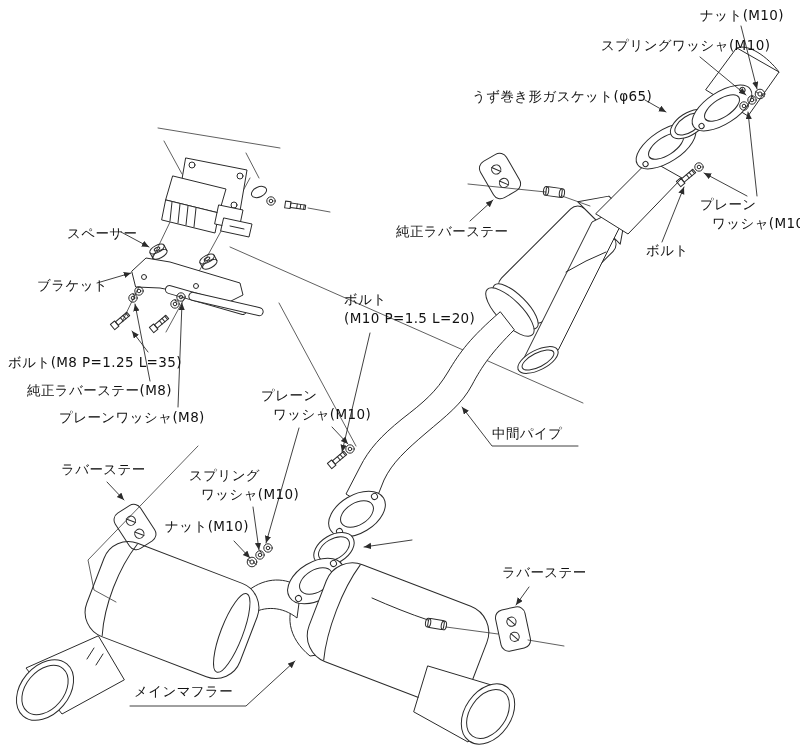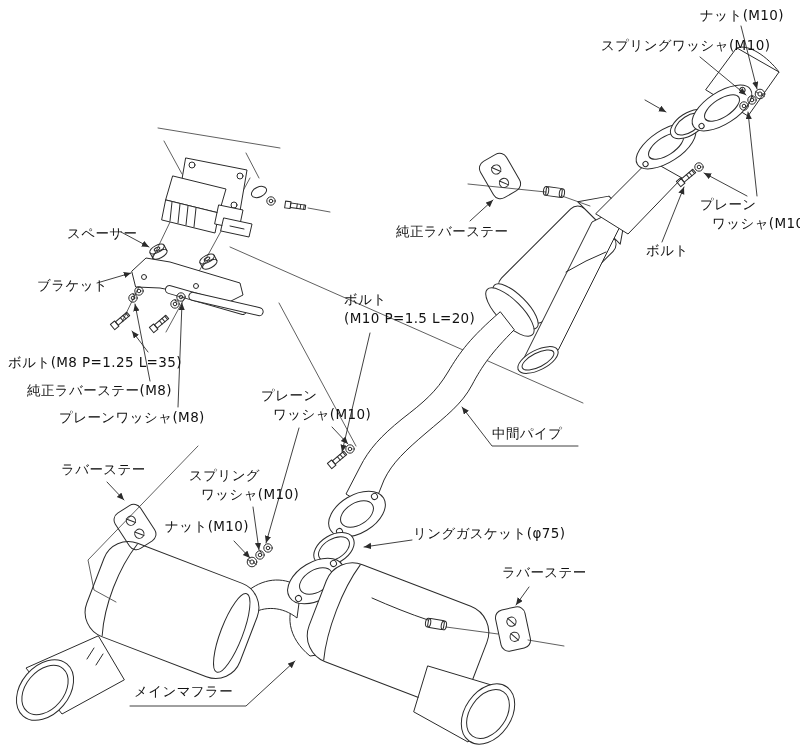--- a/index.html
+++ b/index.html
@@ -234,20 +234,21 @@
     <path class="ld" marker-end="url(#ah)" d="M578,446 L492,446 L462,407"></path>
     <path class="ld" marker-end="url(#ah)" d="M107,482 L124,500"></path>
     <path class="ld" marker-end="url(#ah)" d="M412,540 L364,547"></path>
     <path class="ld" marker-end="url(#ah)" d="M529,587 L516,605"></path>
     <path class="ld" marker-end="url(#ah)" d="M130,706 L246,706 L295,661"></path>
   </g>
 </svg>
 
 <div class="lbl" style="left:700px;top:6px"><span>ナット(M10)</span></div>
 <div class="lbl" style="left:601px;top:36px"><span>スプリングワッシャ(M10)</span></div>
+<div class="lbl" style="left:472px;top:87px"><span>うず巻き形ガスケット(φ65)</span></div>
 <div class="lbl" style="left:700px;top:195px">
   <span class="ln">プレーン</span>
   <span class="ln ind">ワッシャ(M10)</span>
 </div>
 <div class="lbl" style="left:646px;top:241px">
   <span class="ln">ボルト</span>
 </div>
 <div class="lbl" style="left:396px;top:222px"><span>純正ラバーステー</span></div>
 <div class="lbl" style="left:67px;top:224px"><span>スペーサー</span></div>
 <div class="lbl" style="left:37px;top:276px"><span>ブラケット</span></div>
@@ -262,17 +263,16 @@
   <span class="ln">プレーン</span>
   <span class="ln ind">ワッシャ(M10)</span>
 </div>
 <div class="lbl" style="left:492px;top:424px"><span>中間パイプ</span></div>
 <div class="lbl" style="left:61px;top:460px"><span>ラバーステー</span></div>
 <div class="lbl" style="left:189px;top:466px">
   <span class="ln">スプリング</span>
   <span class="ln ind">ワッシャ(M10)</span>
 </div>
 <div class="lbl" style="left:165px;top:517px"><span>ナット(M10)</span></div>
-<div class="lbl" style="left:413px;top:524px"><span>リングガスケット(φ75)</span></div>
 <div class="lbl" style="left:502px;top:563px"><span>ラバーステー</span></div>
 <div class="lbl" style="left:134px;top:682px"><span>メインマフラー</span></div>
 
 </div>
 
 </body></html>

